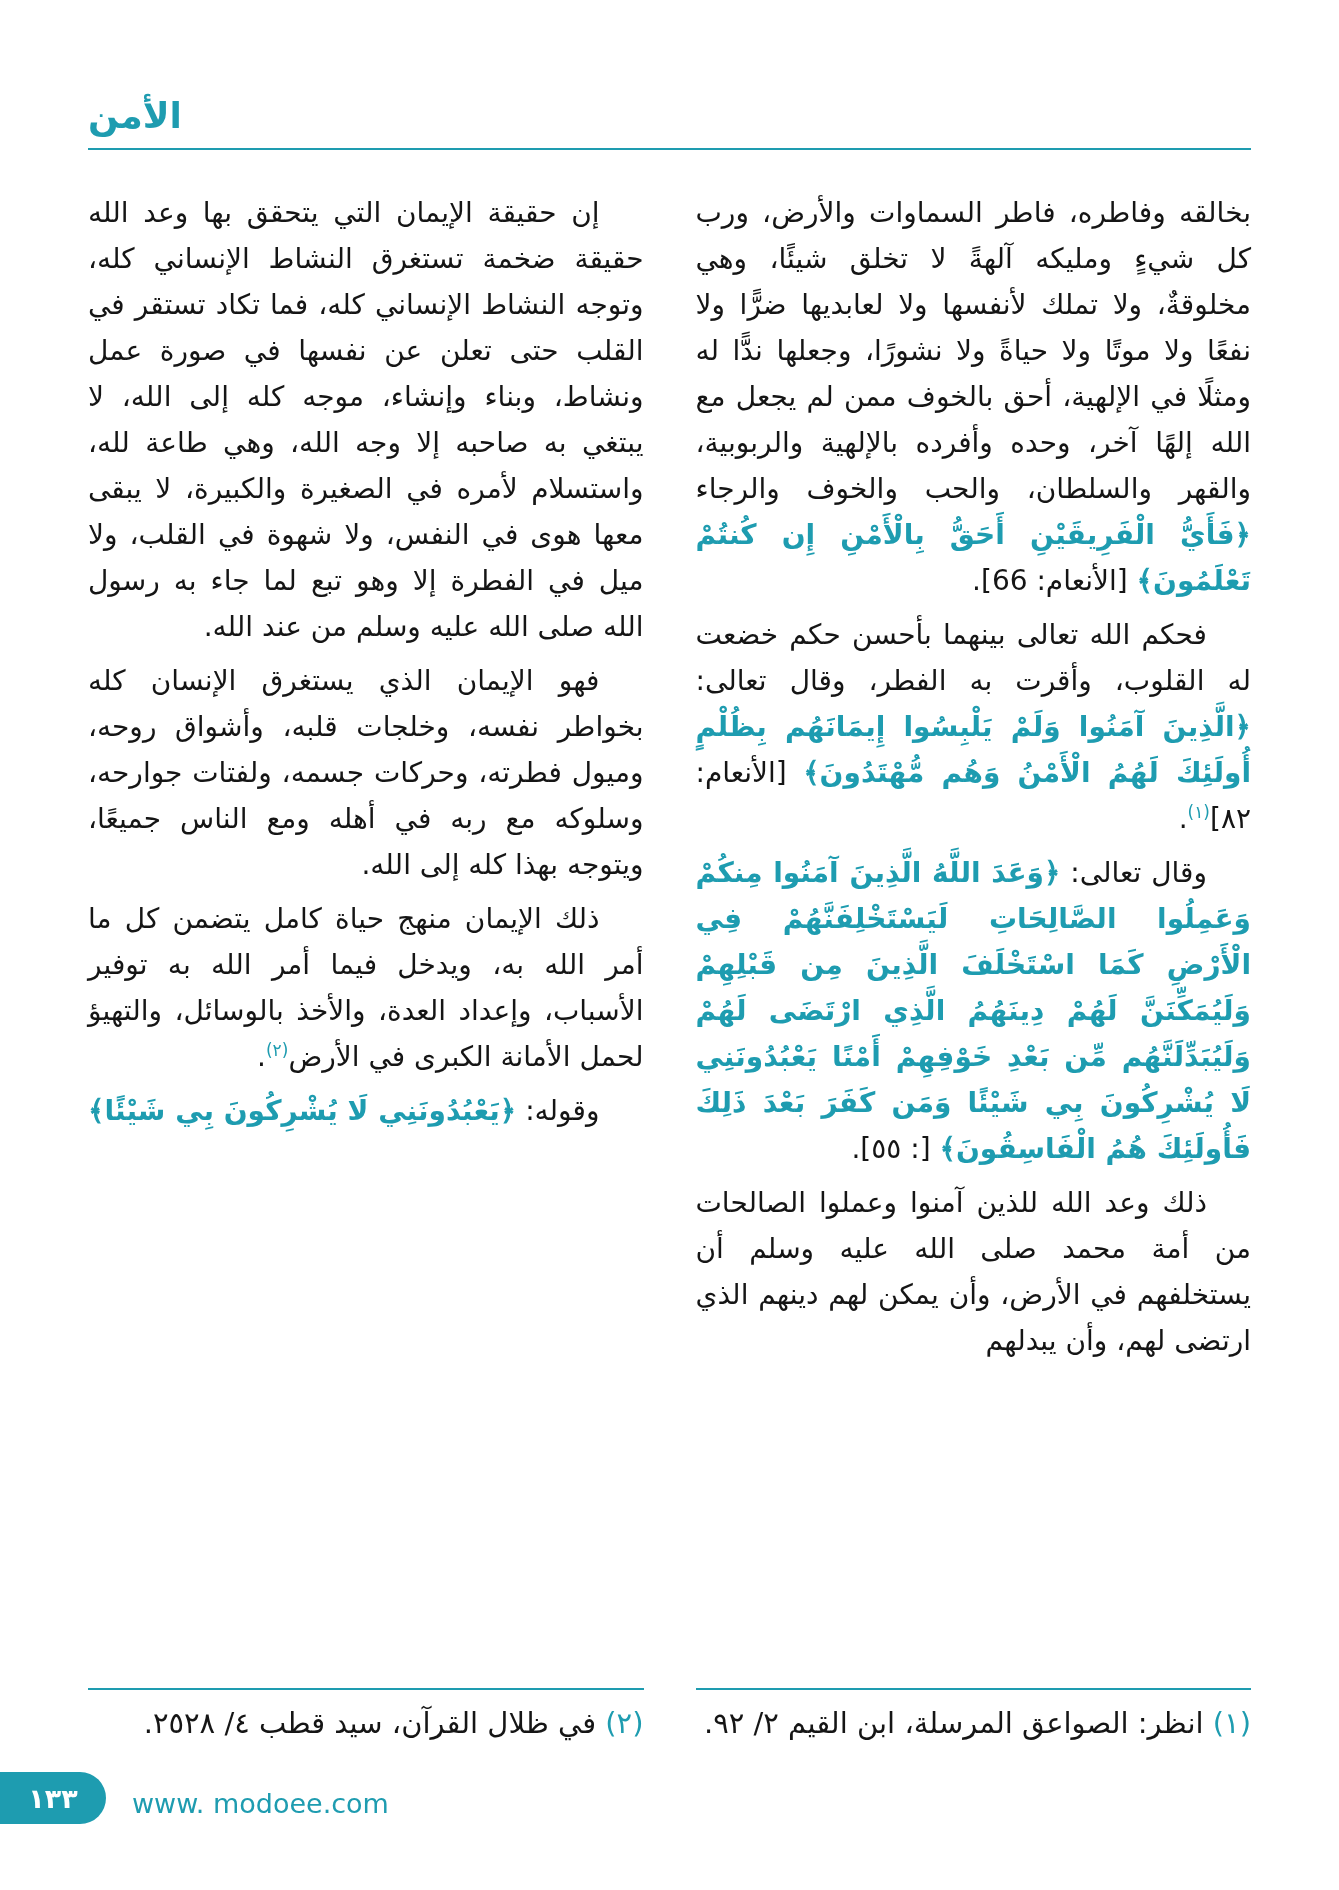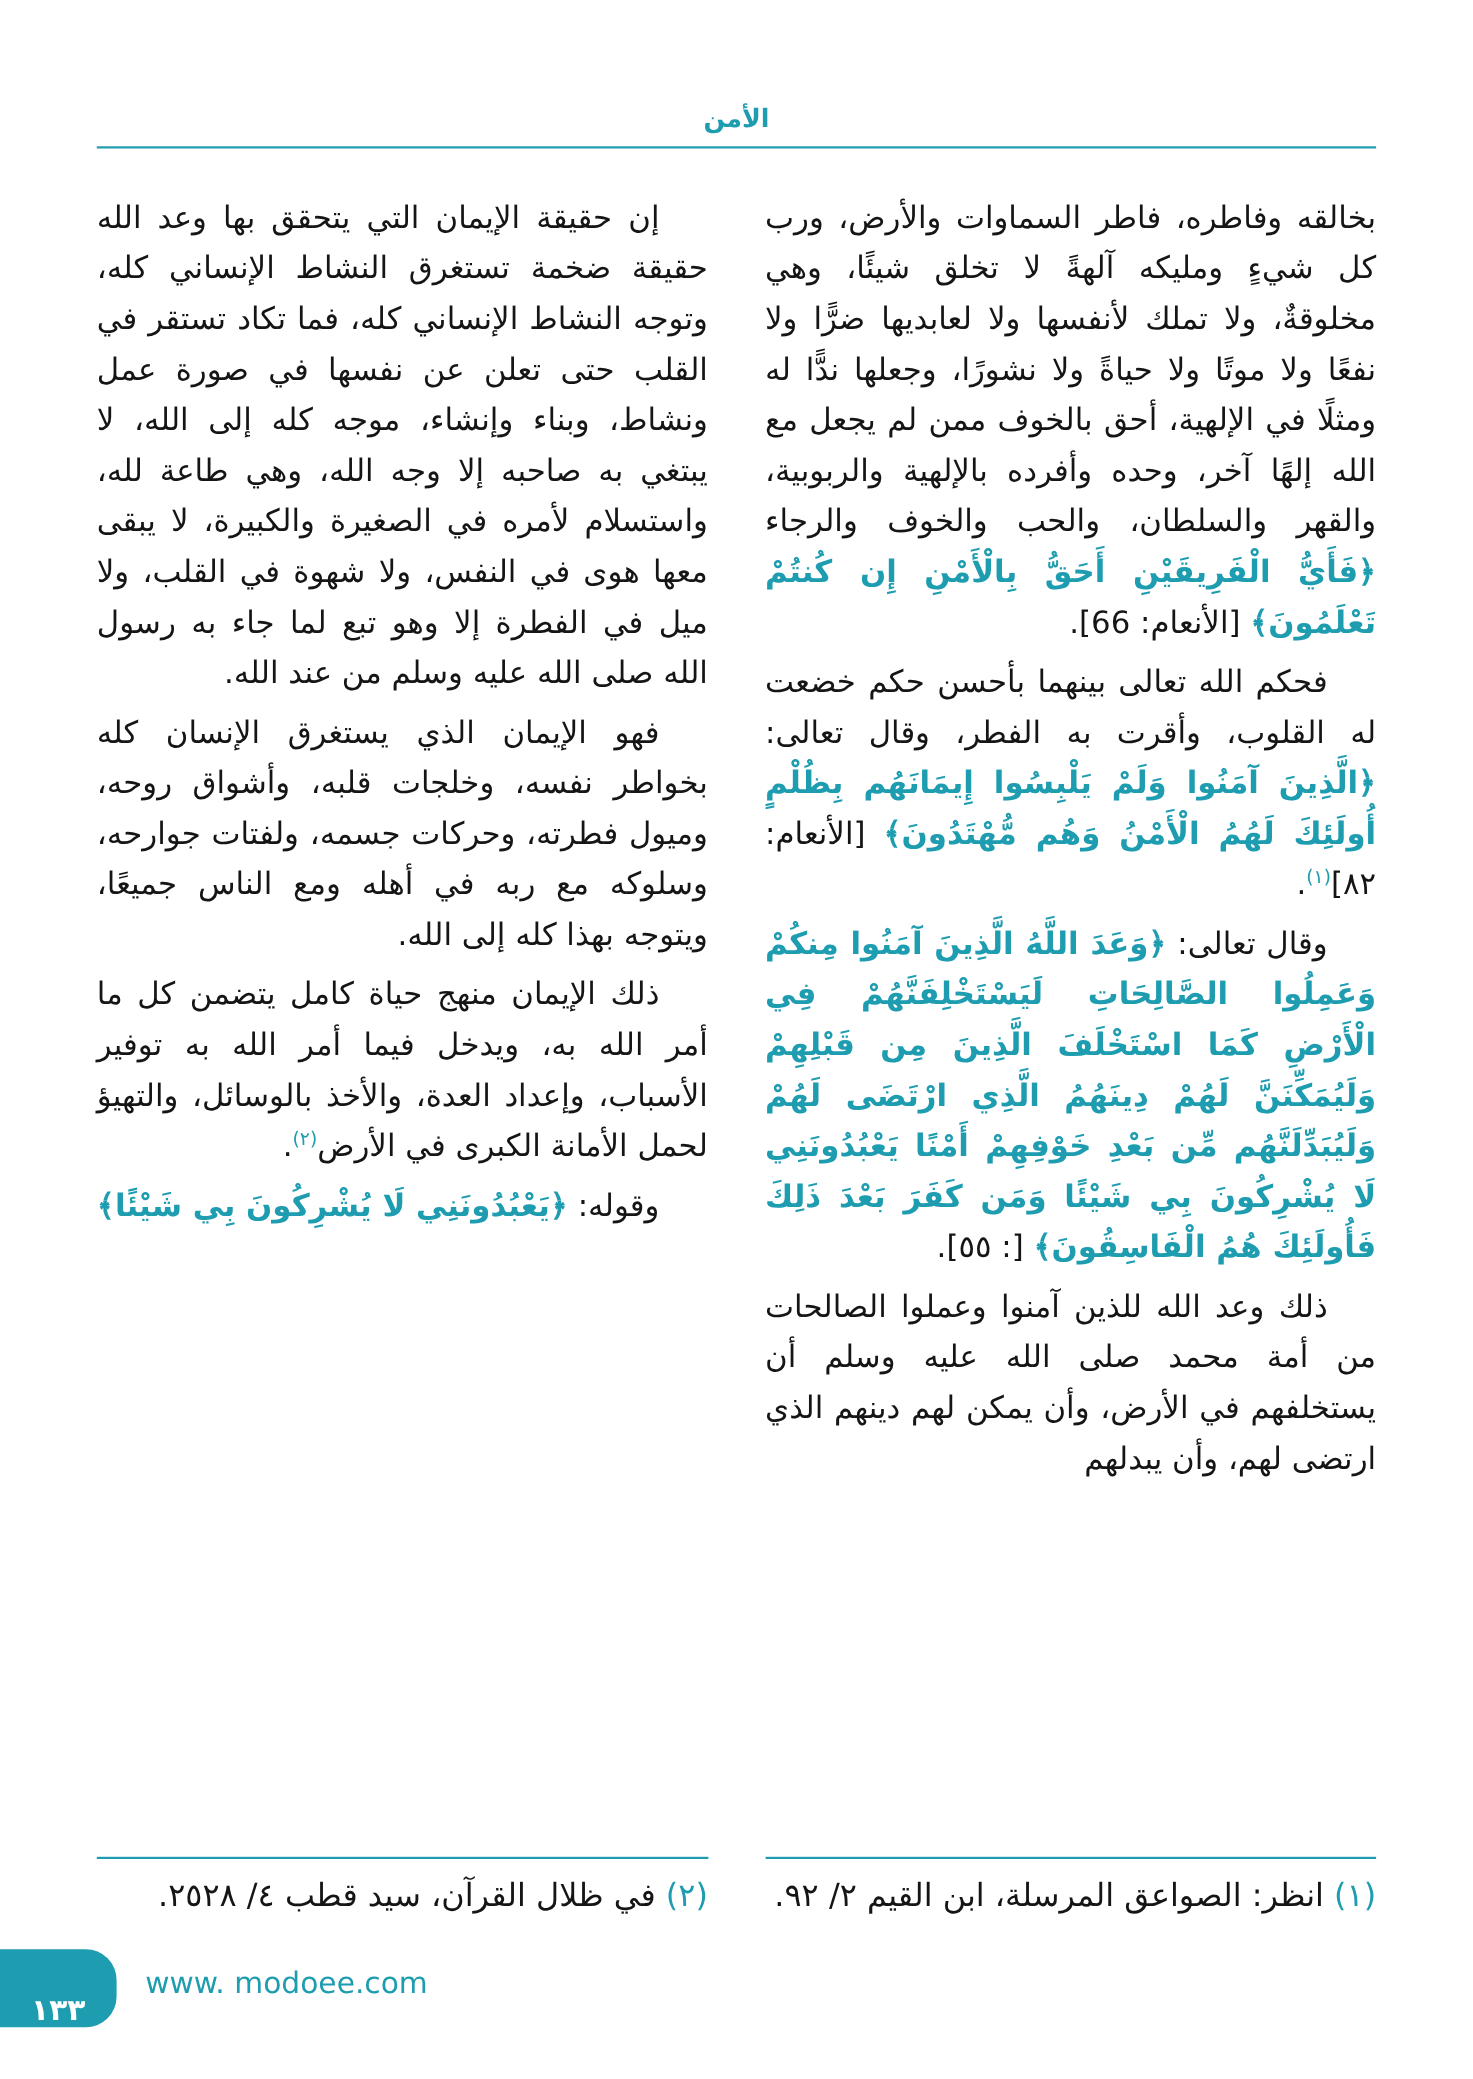--- a/index.html
+++ b/index.html
@@ -10,23 +10,23 @@
     font-family: "DejaVu Sans", sans-serif;
     direction: rtl;
     color: var(--text, #151515);
     position: relative;
     overflow: hidden;
   }
   .page { position: absolute; inset: 0; padding: 96px 88px 0; }
 
   .header-title {
     display: block;
-    text-align: center;
+    text-align: left;
     color: var(--accent);
-    font-size: 23px;
+    font-size: 36px;
     font-weight: 600;
     line-height: 1.1;
   }
   .header-rule { margin-top: 12px; height: 2px; background: var(--accent); }
 
   .columns { display: flex; gap: 52px; margin-top: 40px; }
   .col { flex: 1; min-width: 0; }
 
   .para {
     font-size: 28px;
@@ -54,24 +54,24 @@
     border-top: 2px solid var(--accent);
     padding-top: 12px;
     font-size: 29px;
     line-height: 1.5;
   }
   .fn-label { color: var(--accent); }
 
   .footer-pill {
     position: absolute;
     left: 0; top: 1772px;
-    width: 106px; height: 71px;
+    width: 106px; height: 52px;
     background: var(--accent);
     border-radius: 0 28px 28px 0;
-    display: flex; align-items: flex-end; justify-content: center;
+    display: flex; align-items: center; justify-content: center;
     color: #ffffff;
     font-size: 27px;
     font-weight: 600;
   }
   .website {
     position: absolute;
     left: 132px; top: 1788px;
     color: var(--accent);
     font-size: 27px;
     font-weight: 500;

